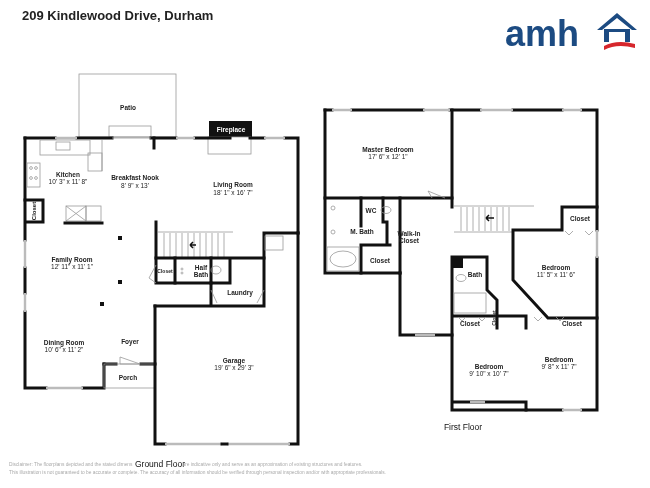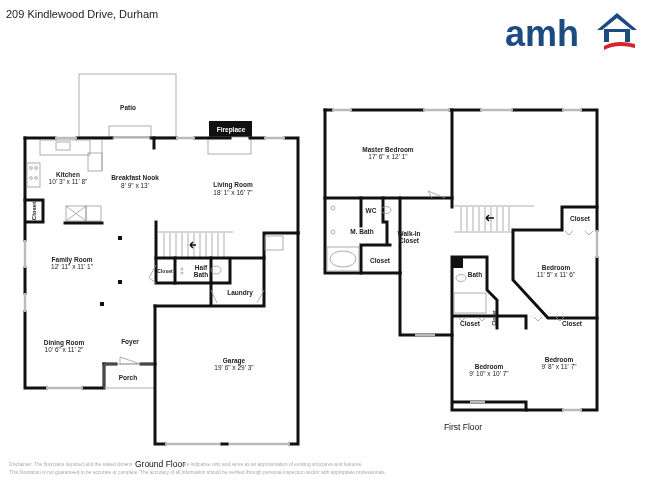--- a/index.html
+++ b/index.html
@@ -1,17 +1,17 @@
 <!DOCTYPE html>
 <html><head>
 <meta charset="utf-8">
 <style>
   html, body { margin:0; padding:0; background:#fff; }
   body { width:650px; height:488px; position:relative; overflow:hidden; font-family:"Liberation Sans", sans-serif; }
-  .address { position:absolute; left:6px; top:8px; font-size:11px; color:#222; }
+  .address { position:absolute; left:22px; top:8px; font-size:13px; color:#222;font-weight:bold; }
   .logo { position:absolute; left:505px; top:8px; width:135px; height:45px; }
   svg.plan { position:absolute; left:0; top:0; }
   .rl { font-family:"Liberation Sans", sans-serif; font-size:6.5px; font-weight:bold; fill:#222; text-anchor:middle; }
   .rd { font-family:"Liberation Sans", sans-serif; font-size:6.5px; fill:#222; text-anchor:middle; }
   .floor { font-family:"Liberation Sans", sans-serif; font-size:8.5px; fill:#111; text-anchor:middle; }
   .disc { position:absolute; left:9px; font-size:4.8px; color:#aaa; white-space:nowrap; }
   .w { stroke:#111; stroke-width:3; fill:none; stroke-linecap:square; }
   .t { stroke:#999; stroke-width:0.8; fill:none; }
   .win { stroke:#bbb; stroke-width:2.4; fill:none; }
   .fp { fill:#111; }

